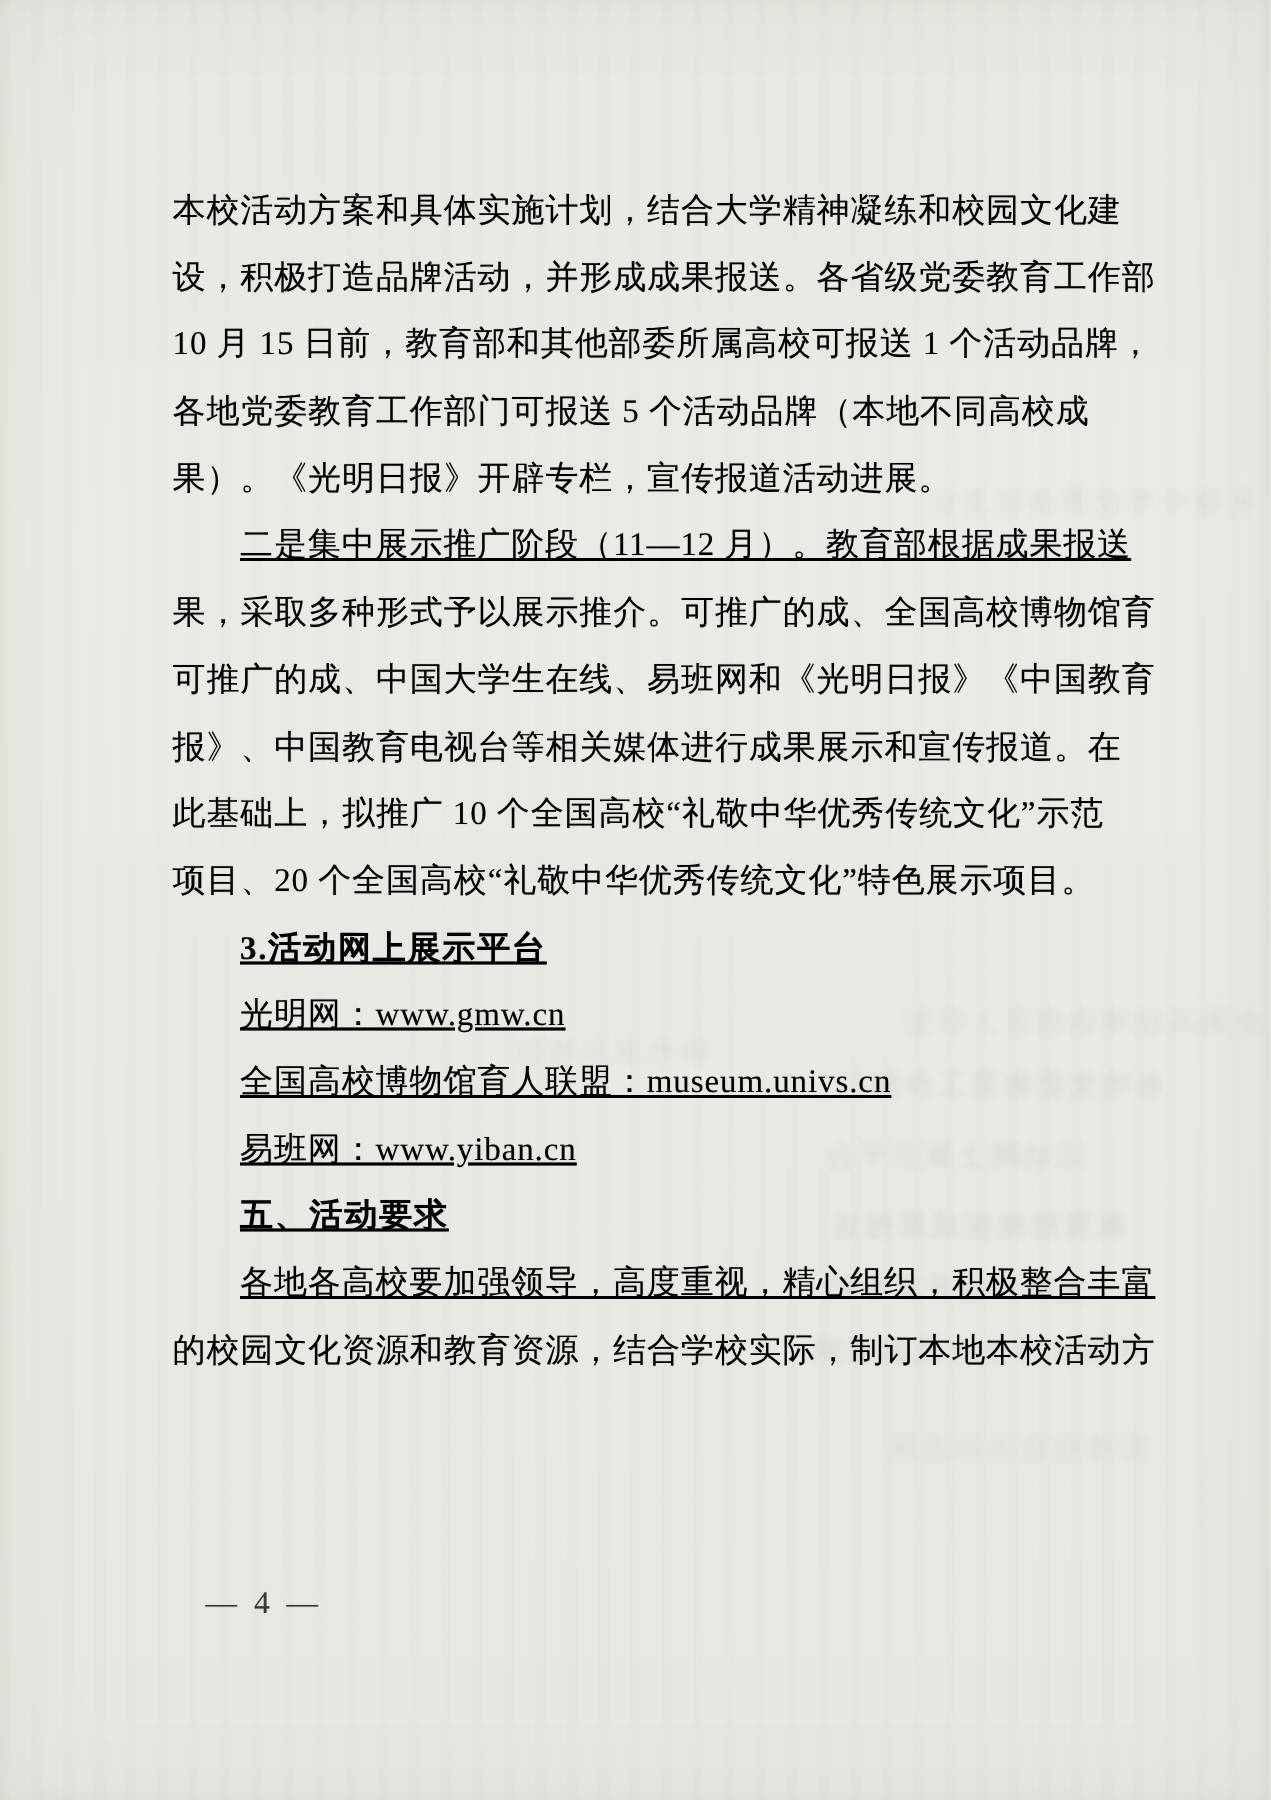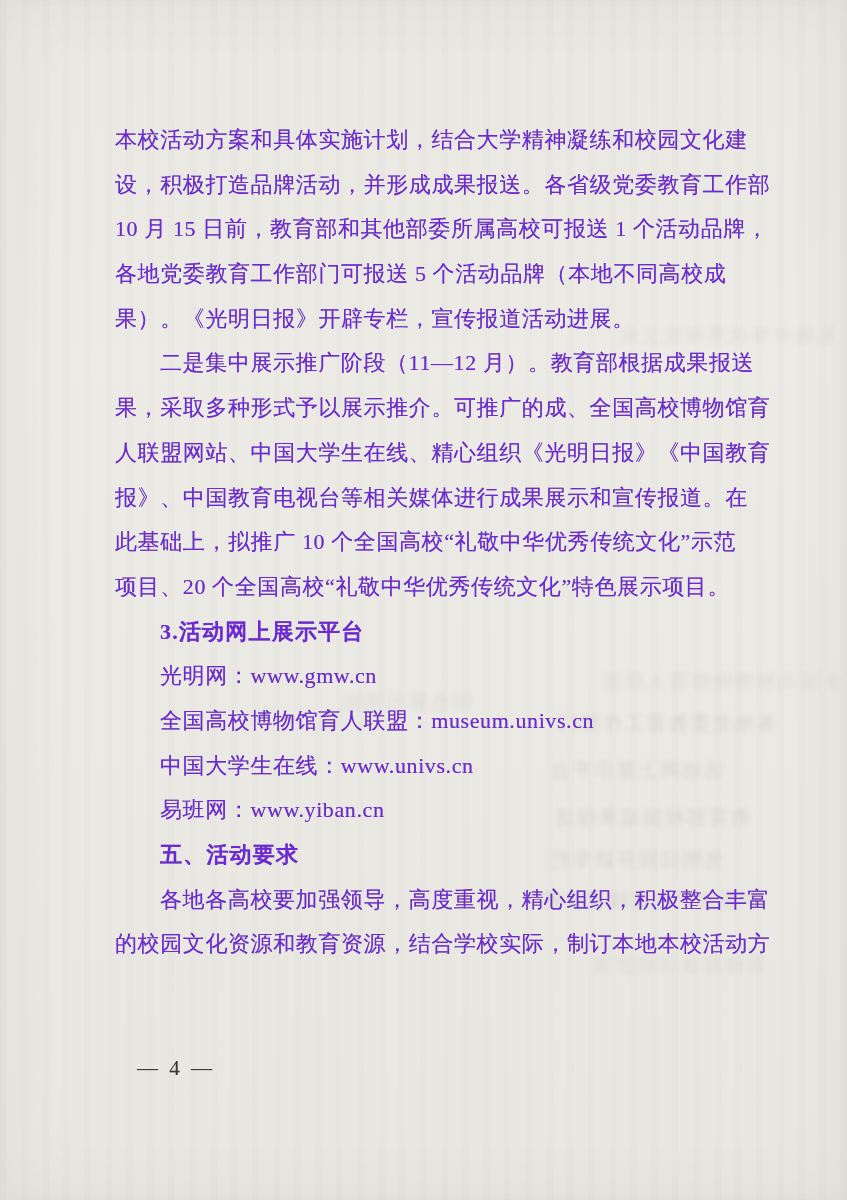--- a/index.html
+++ b/index.html
@@ -22,32 +22,33 @@
     position: absolute;
     inset: 0;
     box-shadow: inset 0 0 70px rgba(90,88,84,0.06), inset 0 0 12px rgba(90,88,84,0.04);
     pointer-events: none;
   }
   .text-block {
     position: absolute;
     left: 115px;
     top: 118px;
     width: 634px;
-    color: #6d28d9;
+    color: #000000;
     font-size: 22px;
     letter-spacing: 0.6px;
     text-shadow: 0 0 0.6px rgba(70,68,64,0.55);
   }
   .line {
     height: 44.7px;
     line-height: 44.7px;
     white-space: nowrap;
   }
   .line.indent {
     padding-left: 45px;
+    text-decoration: underline;
   }
   .line.bold {
     font-weight: bold;
     letter-spacing: 1.2px;
   }
   .page-number {
     position: absolute;
     left: 137px;
     top: 1056px;
     font-size: 21px;
@@ -84,27 +85,26 @@
 <div class="ghost lighter" style="left:590px; top:952px;">宣传报道活动进展</div>
 
 <div class="text-block">
   <div class="line">本校活动方案和具体实施计划，结合大学精神凝练和校园文化建</div>
   <div class="line">设，积极打造品牌活动，并形成成果报送。各省级党委教育工作部</div>
   <div class="line">10 月 15 日前，教育部和其他部委所属高校可报送 1 个活动品牌，</div>
   <div class="line">各地党委教育工作部门可报送 5 个活动品牌（本地不同高校成</div>
   <div class="line">果）。《光明日报》开辟专栏，宣传报道活动进展。</div>
   <div class="line indent">二是集中展示推广阶段（11—12 月）。教育部根据成果报送</div>
   <div class="line">果，采取多种形式予以展示推介。可推广的成、全国高校博物馆育</div>
-  <div class="line">人联盟网站、中国大学生在线、精心组织《光明日报》《中国教育</div>
+  <div class="line">可推广的成、中国大学生在线、易班网和《光明日报》《中国教育</div>
   <div class="line">报》、中国教育电视台等相关媒体进行成果展示和宣传报道。在</div>
   <div class="line">此基础上，拟推广 10 个全国高校“礼敬中华优秀传统文化”示范</div>
   <div class="line">项目、20 个全国高校“礼敬中华优秀传统文化”特色展示项目。</div>
   <div class="line indent bold">3.活动网上展示平台</div>
   <div class="line indent">光明网：www.gmw.cn</div>
   <div class="line indent">全国高校博物馆育人联盟：museum.univs.cn</div>
-  <div class="line indent">中国大学生在线：www.univs.cn</div>
   <div class="line indent">易班网：www.yiban.cn</div>
   <div class="line indent bold">五、活动要求</div>
   <div class="line indent">各地各高校要加强领导，高度重视，精心组织，积极整合丰富</div>
   <div class="line">的校园文化资源和教育资源，结合学校实际，制订本地本校活动方</div>
 </div>
 
 <div class="page-number">— 4 —</div>
 
 </body></html>

